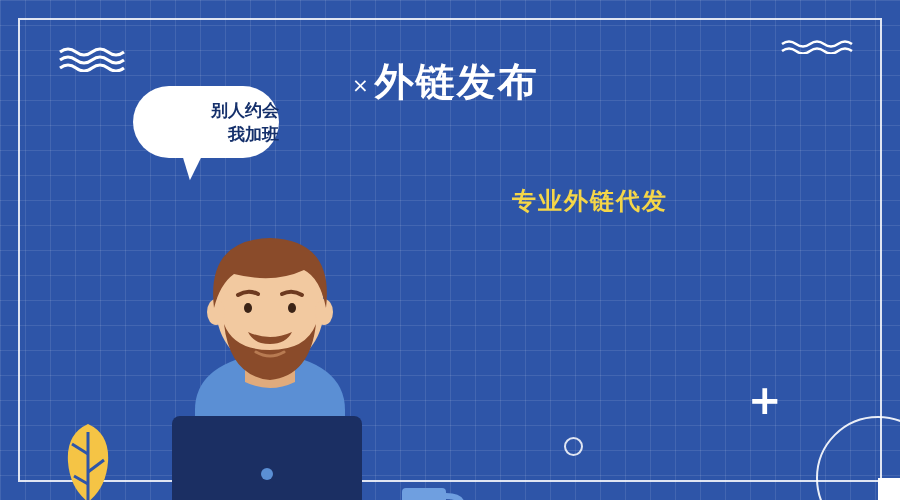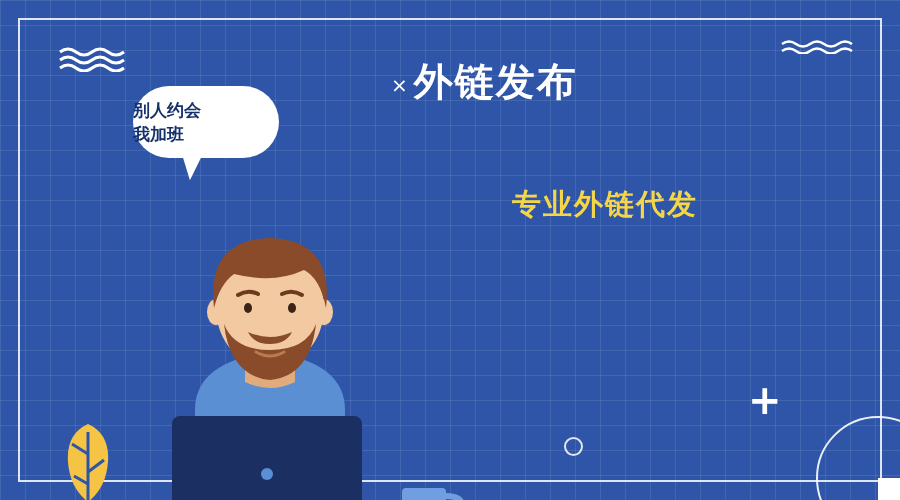--- a/index.html
+++ b/index.html
@@ -61,52 +61,51 @@
   
   #title {
     position: absolute;
     left: 352px;
     top: 55px;
     color: #ffffff;
     font-size: 39px;
     font-weight: bold;
     letter-spacing: 2px;
     white-space: nowrap;
-    padding-left: 39px;
   }
   #title .x {
     font-size: 20px;
     font-weight: normal;
     vertical-align: middle;
     margin-right: 4px;
   }
   .tagline {
     position: absolute;
     color: #f5d648;
-    font-size: 29px;
+    font-size: 24px;
     font-weight: bold;
     letter-spacing: 2px;
     white-space: nowrap;
   }
   #tagline1 { left: 512px; top: 185px; }
   #tagline2 { left: 388px; top: 255px; }
 
   
   #bubble {
     position: absolute;
     left: 133px;
     top: 86px;
     width: 146px;
     height: 72px;
     background: #ffffff;
     border-radius: 36px;
     box-sizing: border-box;
     display: flex;
     flex-direction: column;
-    align-items: flex-start;
+    align-items: flex-end;
     justify-content: center;
     color: #15306b;
     font-size: 17px;
     line-height: 24px;
     font-weight: bold;
   }
   #bubble-tail {
     position: absolute;
     left: 178px;
     top: 150px;

